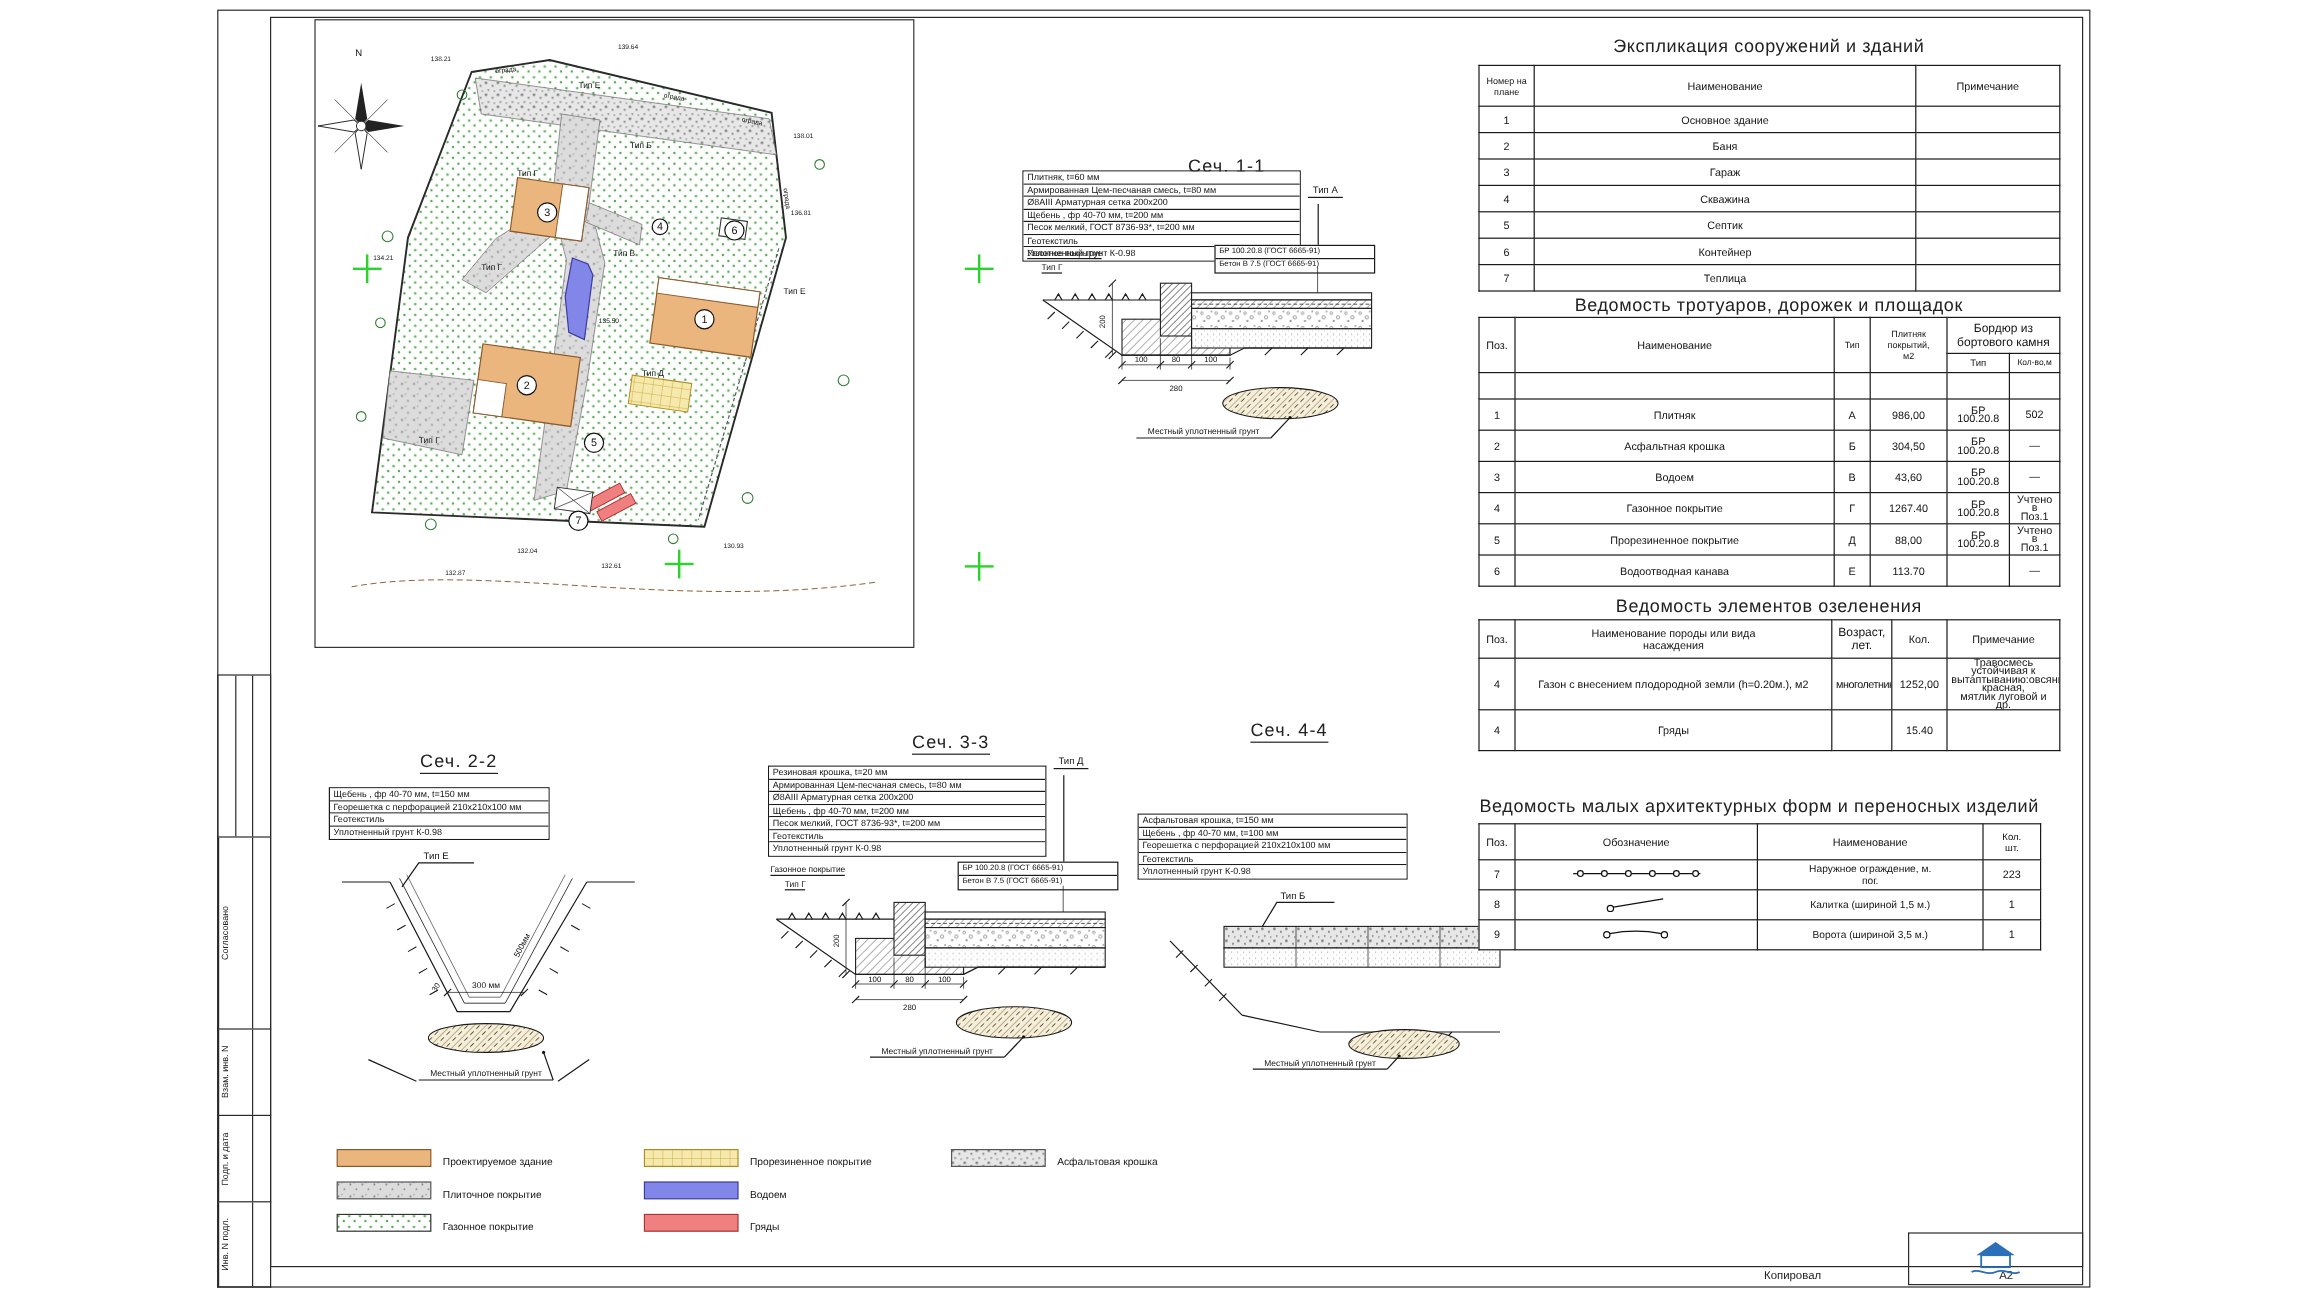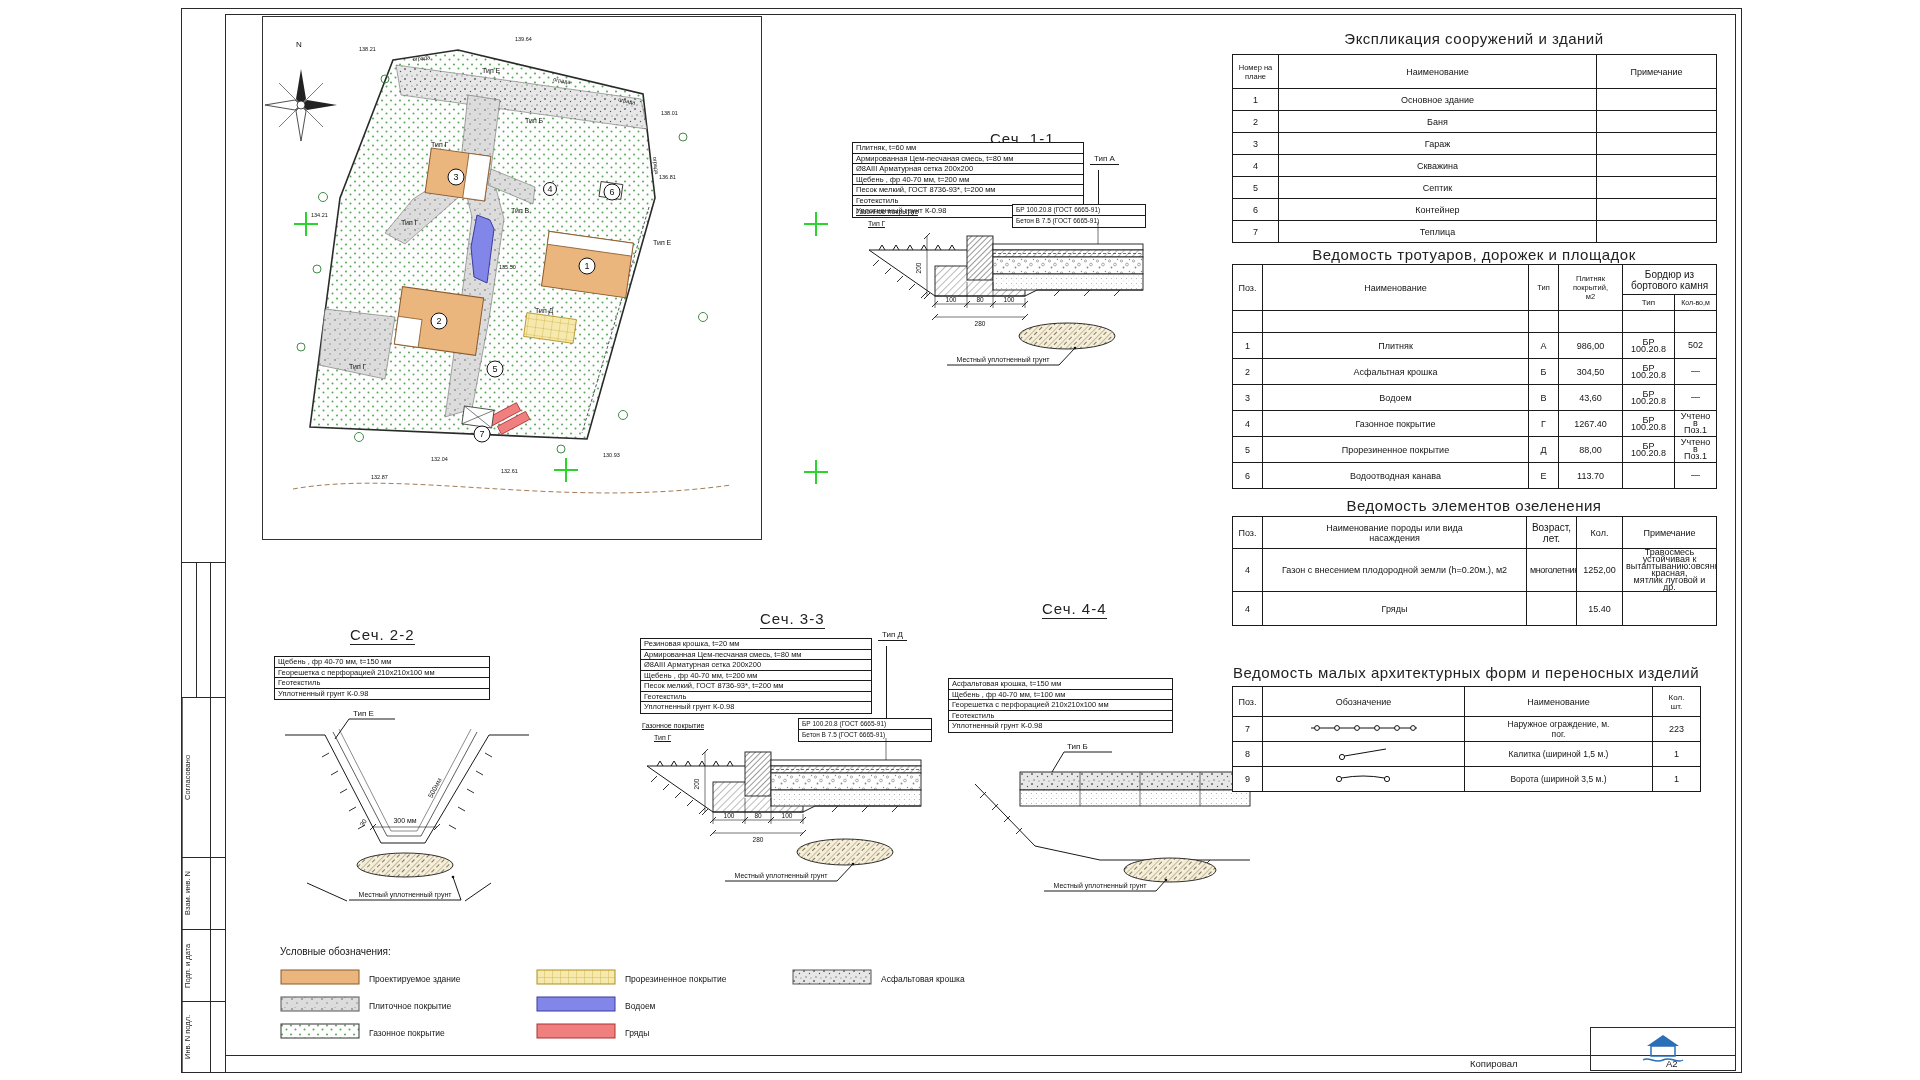--- a/index.html
+++ b/index.html
@@ -310,21 +310,21 @@
     <text class="t6" x="125" y="104" text-anchor="middle">280</text>
     <text class="t7" x="148" y="140" text-anchor="middle">Местный уплотненный грунт</text>
     <line x1="92" y1="143" x2="204" y2="143" class="lnn"></line>
     <path class="lnn" d="M204,143 L220,126"></path>
       <circle cx="220" cy="126" r="1.3" fill="#111"></circle>
   </svg>
 </div>
 
 <div class="abs" style="left:262px;top:612px;width:300px;height:295px">
   <div class="abs sec-title" style="left:88px;top:14px">Сеч. 2-2</div>
-  <div class="abs layer-stack" style="left:12px;top:44px;width:216px">
+  <div class="abs layer-stack" style="left:12px;top:44px;width:184px">
       <div class="layer-line">Щебень , фр 40-70 мм, t=150 мм</div>
       <div class="layer-line">Георешетка с перфорацией  210х210х100 мм</div>
       <div class="layer-line">Геотекстиль</div>
       <div class="layer-line">Уплотненный грунт К-0.98</div>
     </div>
   <svg class="abs" style="left:15px;top:93px" width="262" height="200" viewBox="0 0 262 200">
     <polyline points="58,34 72,14 118,14" class="lnn"></polyline>
     <text x="76" y="11" class="t8">Тип Е</text>
     <path class="lnn" d="M8,30 H48 M212,30 H252"></path>
     <g class="lnn">
@@ -660,21 +660,20 @@
               <circle cx="58" cy="8" r="2.6" fill="#fff" stroke="#111"></circle>
               <path d="M12.5,7 Q34,3 55.5,7" fill="none" stroke="#111" stroke-width="1"></path>
             </svg></span></td>
       <td class="lft" style="font-size:8.5px">Ворота (шириной 3,5 м.)</td>
       <td>1</td>
     </tr>
   </tbody>
 </table>
 
 <div class="abs" style="left:280px;top:946px;width:770px">
-  <div id="legend-title">Условные обозначения:</div>
   <div id="legend-grid" style="margin-top:8px">
 
       <div class="legend-item">
         <span><svg width="80" height="16">
             <rect x="1" y="1" width="78" height="14" fill="#EBB57E" stroke="#8a5a2b"></rect>
           </svg></span>
         <span class="lab">Проектируемое здание</span>
       </div>
 
       <div class="legend-item">

